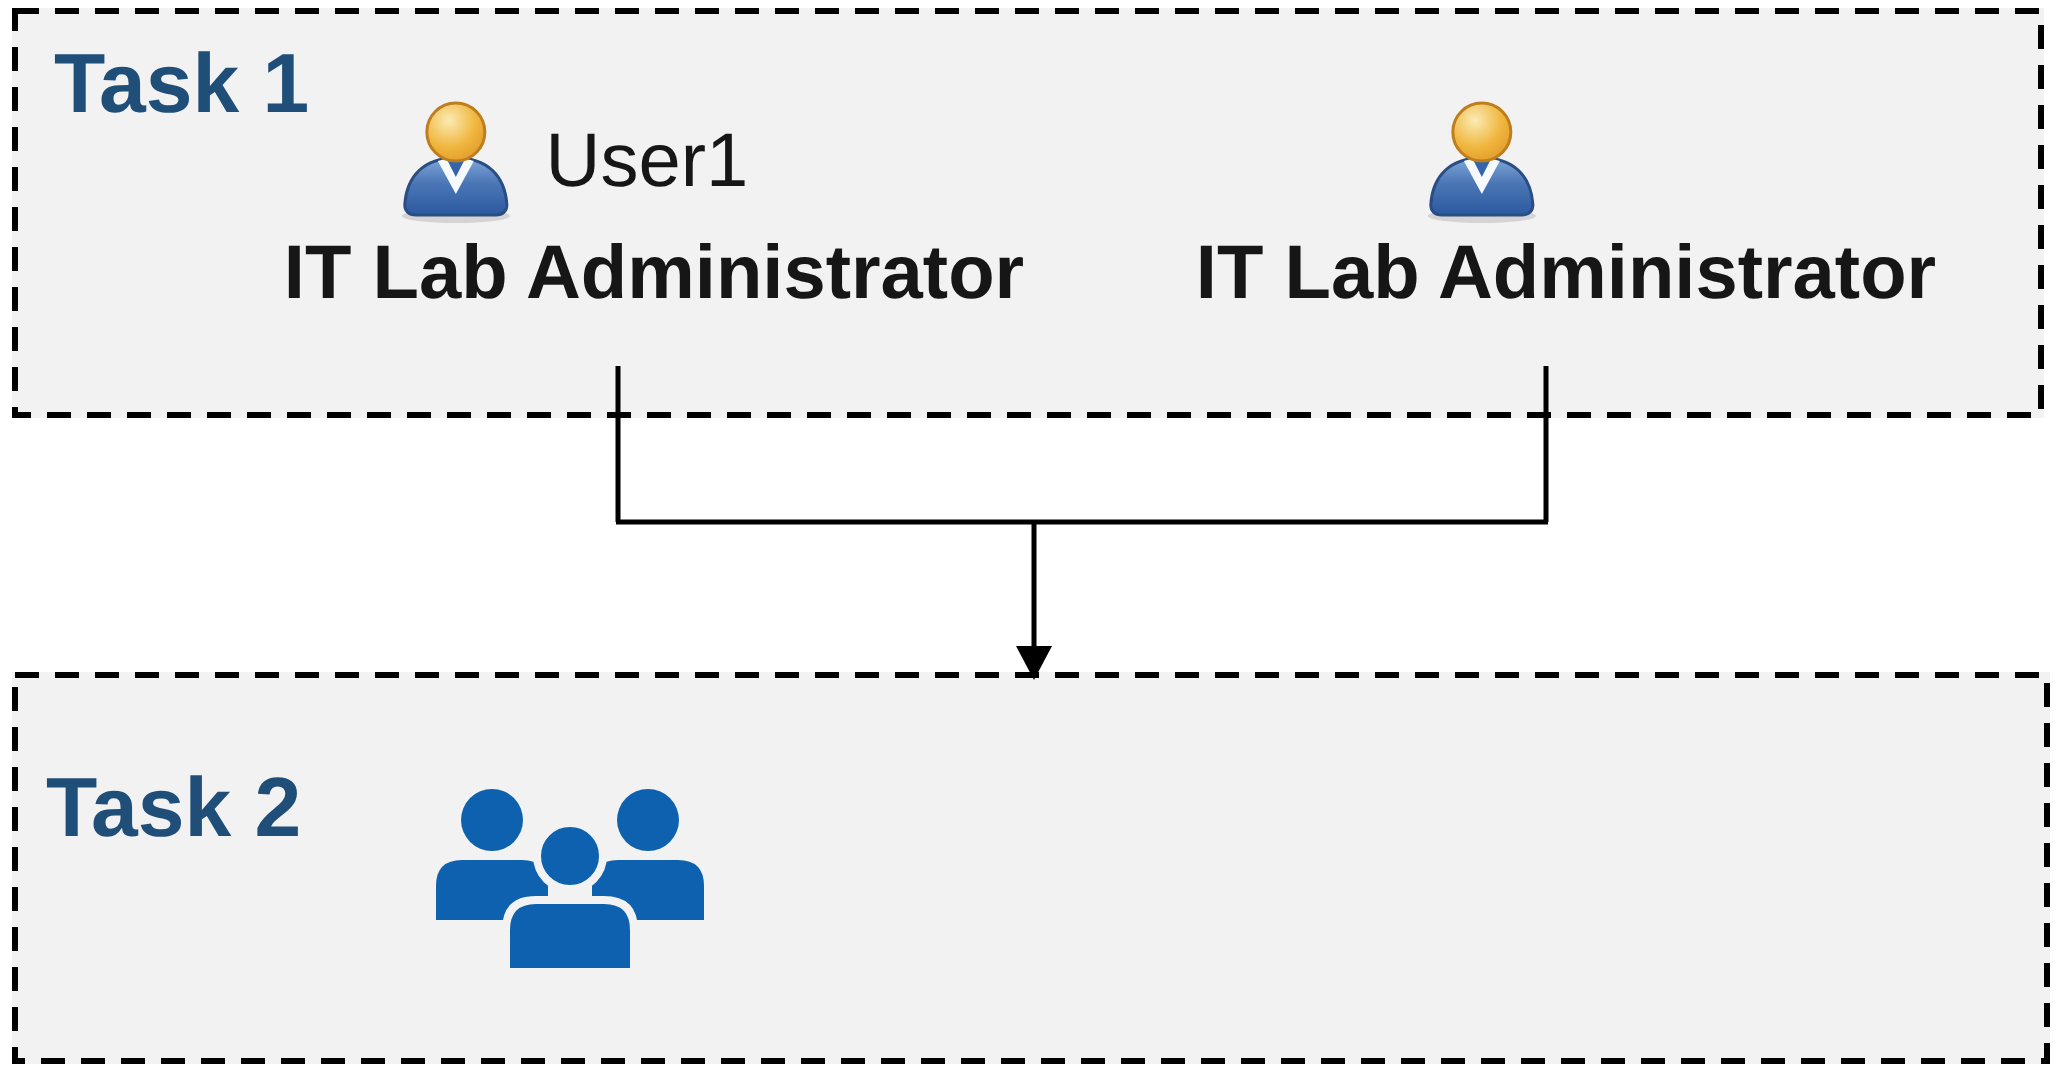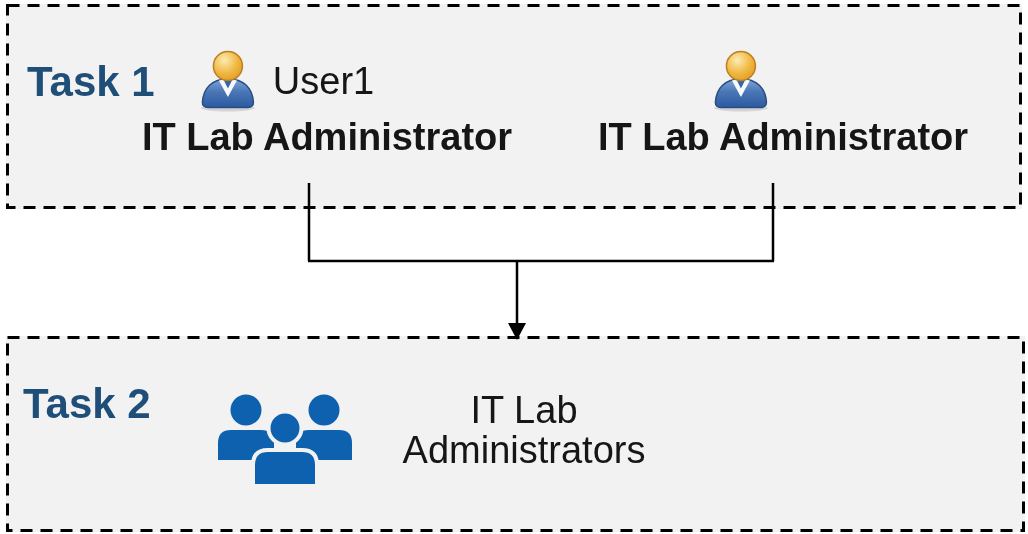--- a/index.html
+++ b/index.html
@@ -28,21 +28,21 @@
     width: 100%; height: 100%;
     pointer-events: none;
   }
   .task-label {
     position: absolute;
     font-size: 42px;
     font-weight: bold;
     color: #1F4E79;
     white-space: nowrap;
   }
-  #task1 .task-label { left: 21px; top: 14px; margin-top: 40px; }
+  #task1 .task-label { left: 21px; top: 14px; }
   #task2 .task-label { left: 17px; top: 25px; margin-top: 19px; }
 
   .member {
     position: absolute;
     display: flex;
     flex-direction: column;
     align-items: center;
   }
   #member1 { left: 321px; top: 46px; transform: translateX(-50%); }
   #member2 { left: 777px; top: 46px; transform: translateX(-50%); }
@@ -175,16 +175,15 @@
         <path d="M3 67 L3 50 Q3 37 16 37 L46 37 Q59 37 59 50 L59 67 Z"></path>
 
         <circle cx="109" cy="17" r="15.5"></circle>
         <path d="M81 67 L81 50 Q81 37 94 37 L124 37 Q137 37 137 50 L137 67 Z"></path>
 
         <circle cx="70" cy="35" r="16.5" stroke="#F2F2F2" stroke-width="4"></circle>
         <path d="M38 93 L38 72 Q38 57 53 57 L87 57 Q102 57 102 72 L102 93 Z" stroke="#F2F2F2" stroke-width="4"></path>
       </g>
     </svg>
 
-    <div class="group-name">IT Lab Administrators</div>
   </section>
 
 </div>
 
 </body></html>

